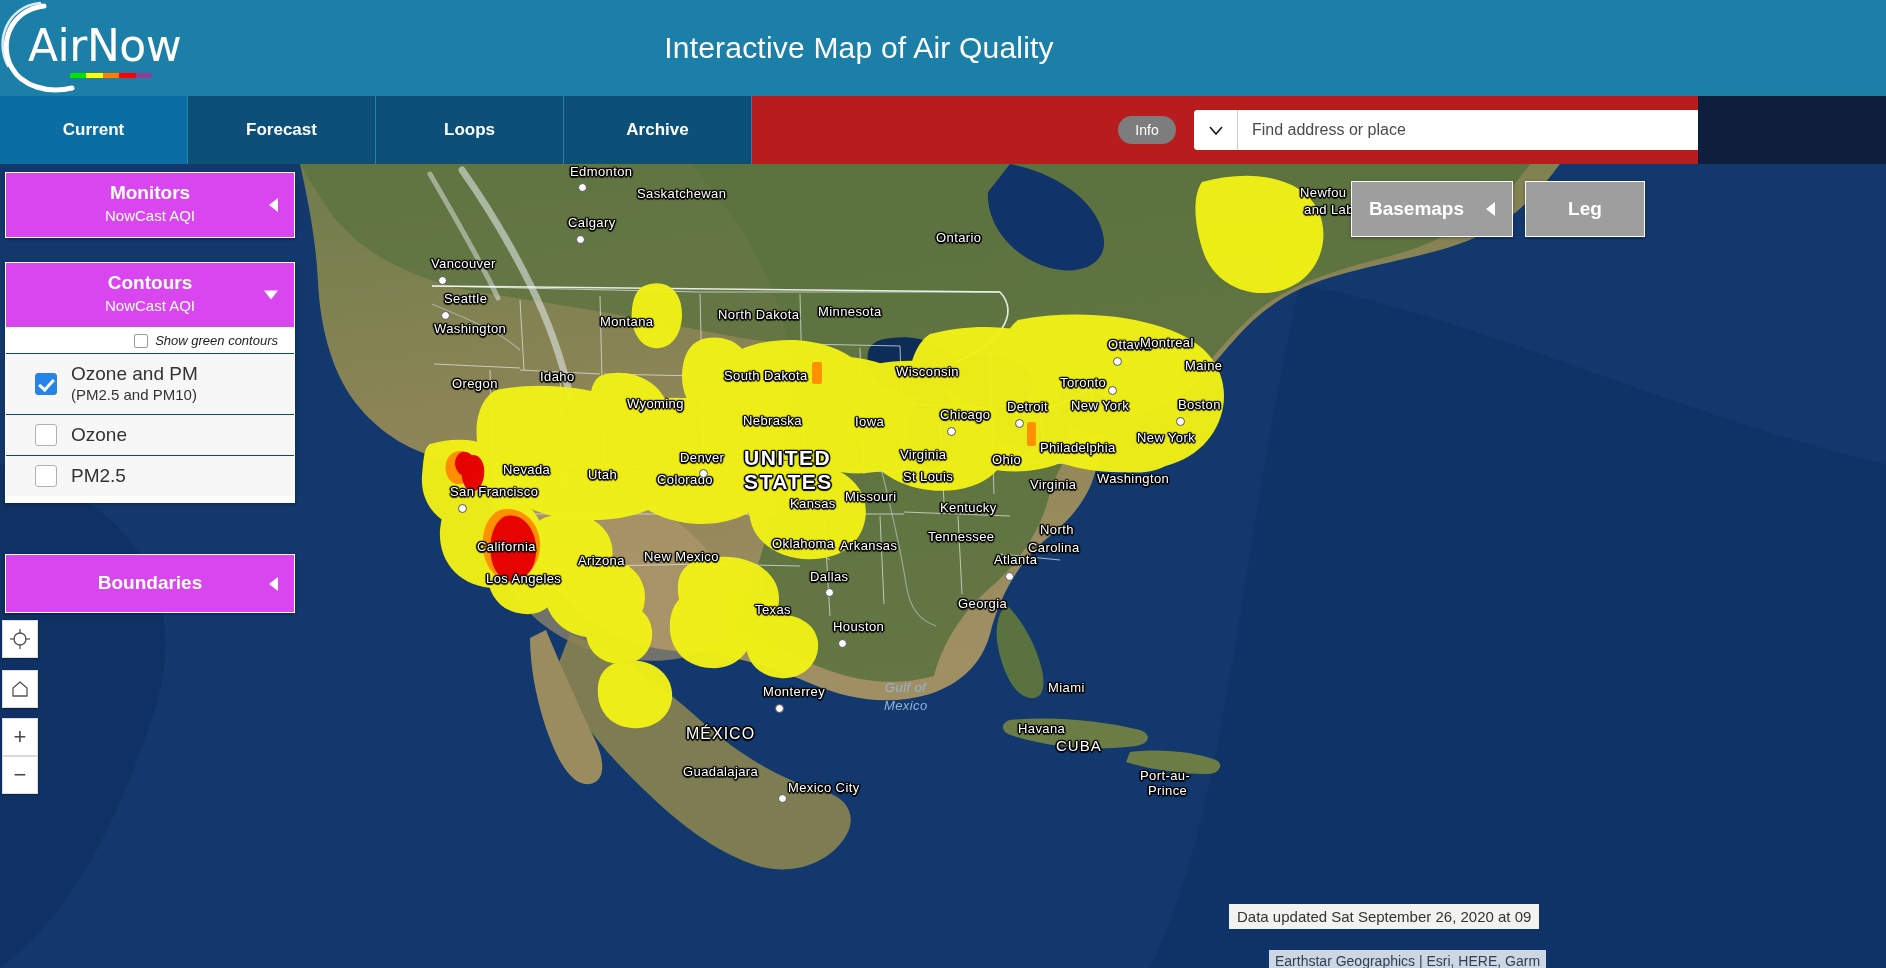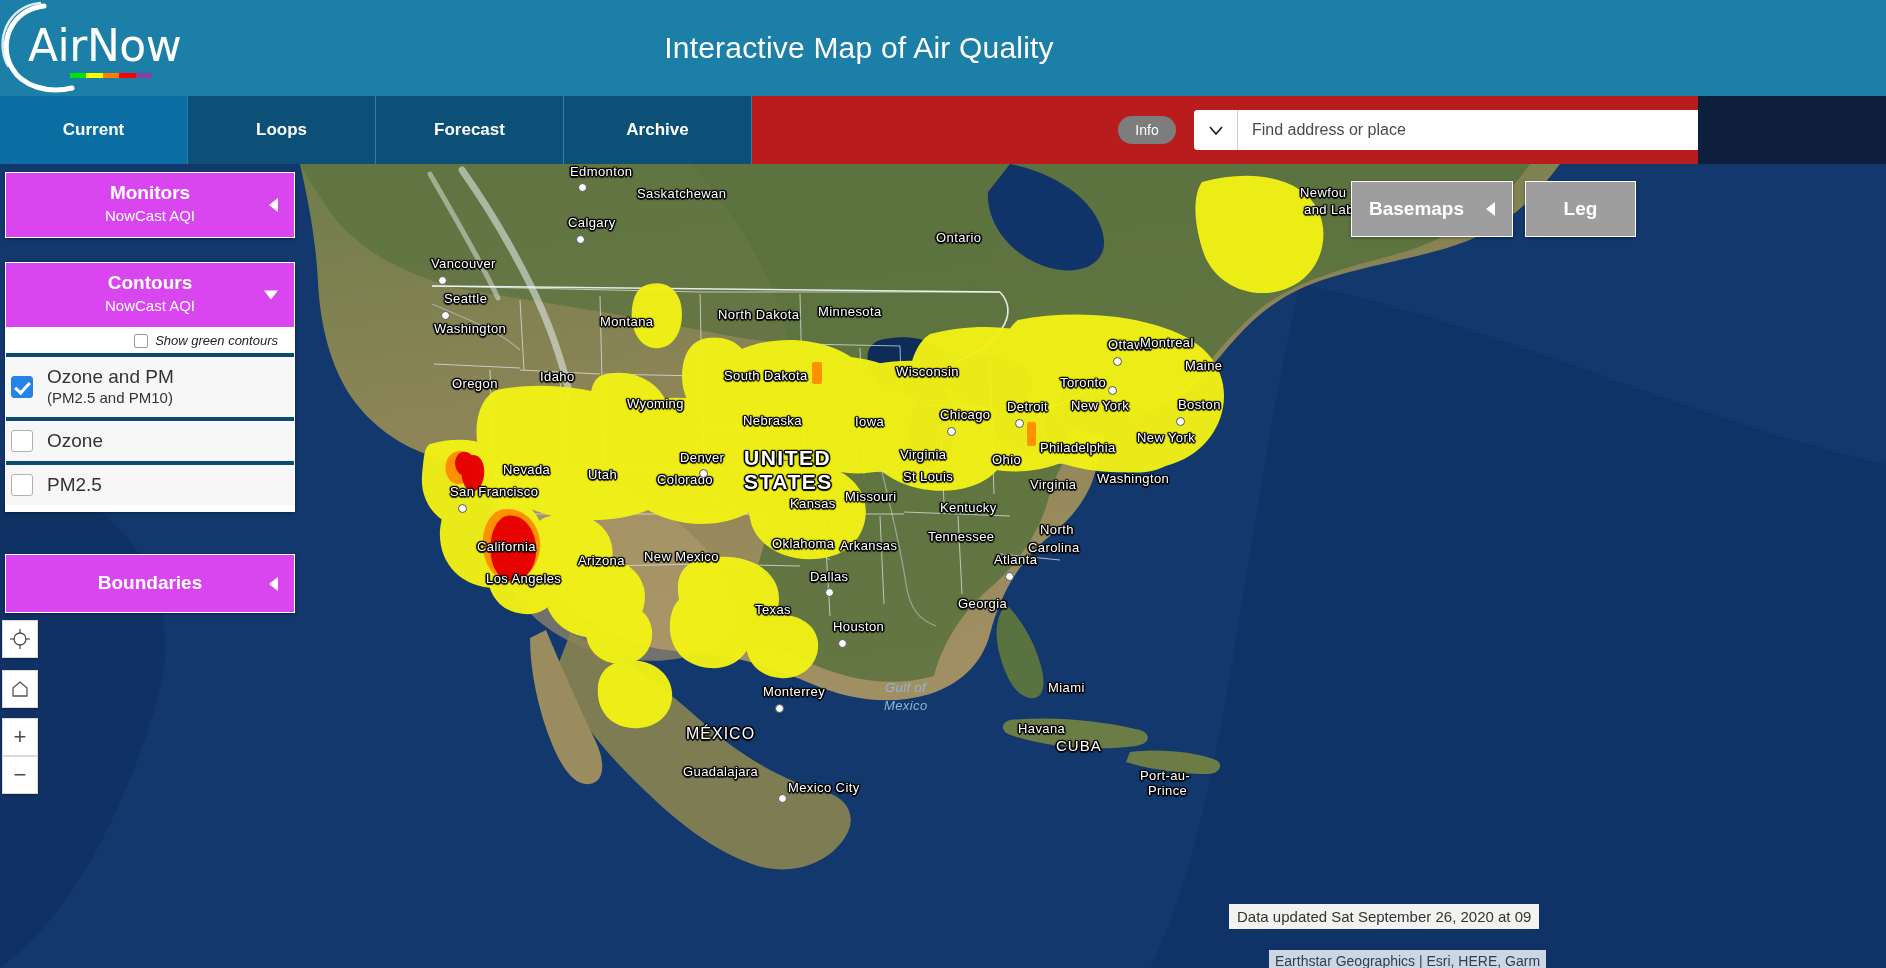--- a/index.html
+++ b/index.html
@@ -150,22 +150,22 @@
   .cbox.checked {
     background: #2684e8; border-color: #2684e8;
   }
   .cbox.checked::after {
     content: ""; position: absolute; left: 6px; top: 2px;
     width: 6px; height: 12px; border: solid #ffffff;
     border-width: 0 3px 3px 0; transform: rotate(42deg);
   }
   .opt-row {
     display: flex; align-items: center; gap: 14px;
-    padding: 9px 16px 9px 5px;
-    border-top: 4px solid #0c4a6e;
+    padding: 9px 16px 9px 29px;
+    border-top: 1px solid #0c4a6e;
     background: #f7f7f7; cursor: pointer;
   }
   .opt-row:first-child { border-top: 1px solid #e0e0e0; }
   .opt-texts { display: flex; flex-direction: column; }
   .opt-main { font-size: 19px; color: #333; line-height: 22px; }
   .opt-sub  { font-size: 15px; color: #333; line-height: 20px; }
 
   
   .mapbtn {
     position: absolute; left: 2px; width: 36px; height: 38px;
@@ -180,21 +180,21 @@
   .rbtn {
     position: absolute; top: 181px; height: 56px;
     background: #9e9e9e; color: #ffffff;
     border: 1px solid #ffffff;
     display: flex; align-items: center; justify-content: center;
     gap: 22px; cursor: pointer;
     font-size: 19px; font-weight: bold;
     box-shadow: 0 1px 3px rgba(0,0,0,.35);
   }
   #basemaps-btn { left: 1351px; width: 162px; }
-  #legend-btn   { left: 1525px; width: 111px; }
+  #legend-btn   { left: 1525px; width: 120px; }
 
   
   .data-updated {
     position: absolute; left: 1229px; top: 740px;
     background: #f2f2f0; color: #333; font-size: 15px;
     padding: 4px 8px; white-space: nowrap;
   }
   .attrib {
     position: absolute; left: 1269px; top: 786px;
     background: #cdd7e4; color: #2f3f52; font-size: 14px;
@@ -219,22 +219,22 @@
           <i style="background:#ff7e00"></i>
           <i style="background:#ff0000"></i>
           <i style="background:#8f3f97"></i>
       </div>
     </div>
     <div class="header-title">Interactive Map of Air Quality</div>
   </div>
 
   <div class="navbar">
     <div class="nav-tab active">Current</div>
+    <div class="nav-tab">Forecast</div>
     <div class="nav-tab">Loops</div>
-    <div class="nav-tab">Forecast</div>
     <div class="nav-tab">Archive</div>
     <div class="nav-spacer"></div>
     <div class="info-btn">Info</div>
     <div class="search-wrap">
       <div class="search-drop">
         <svg width="16" height="12" viewBox="0 0 16 12">
             <path d="M2 3 L8 10 L14 3" fill="none" stroke="#1a1a1a" stroke-width="1.6"></path>
           </svg>
       </div>
       <input class="search-input" type="text" placeholder="Find address or place" style="">

